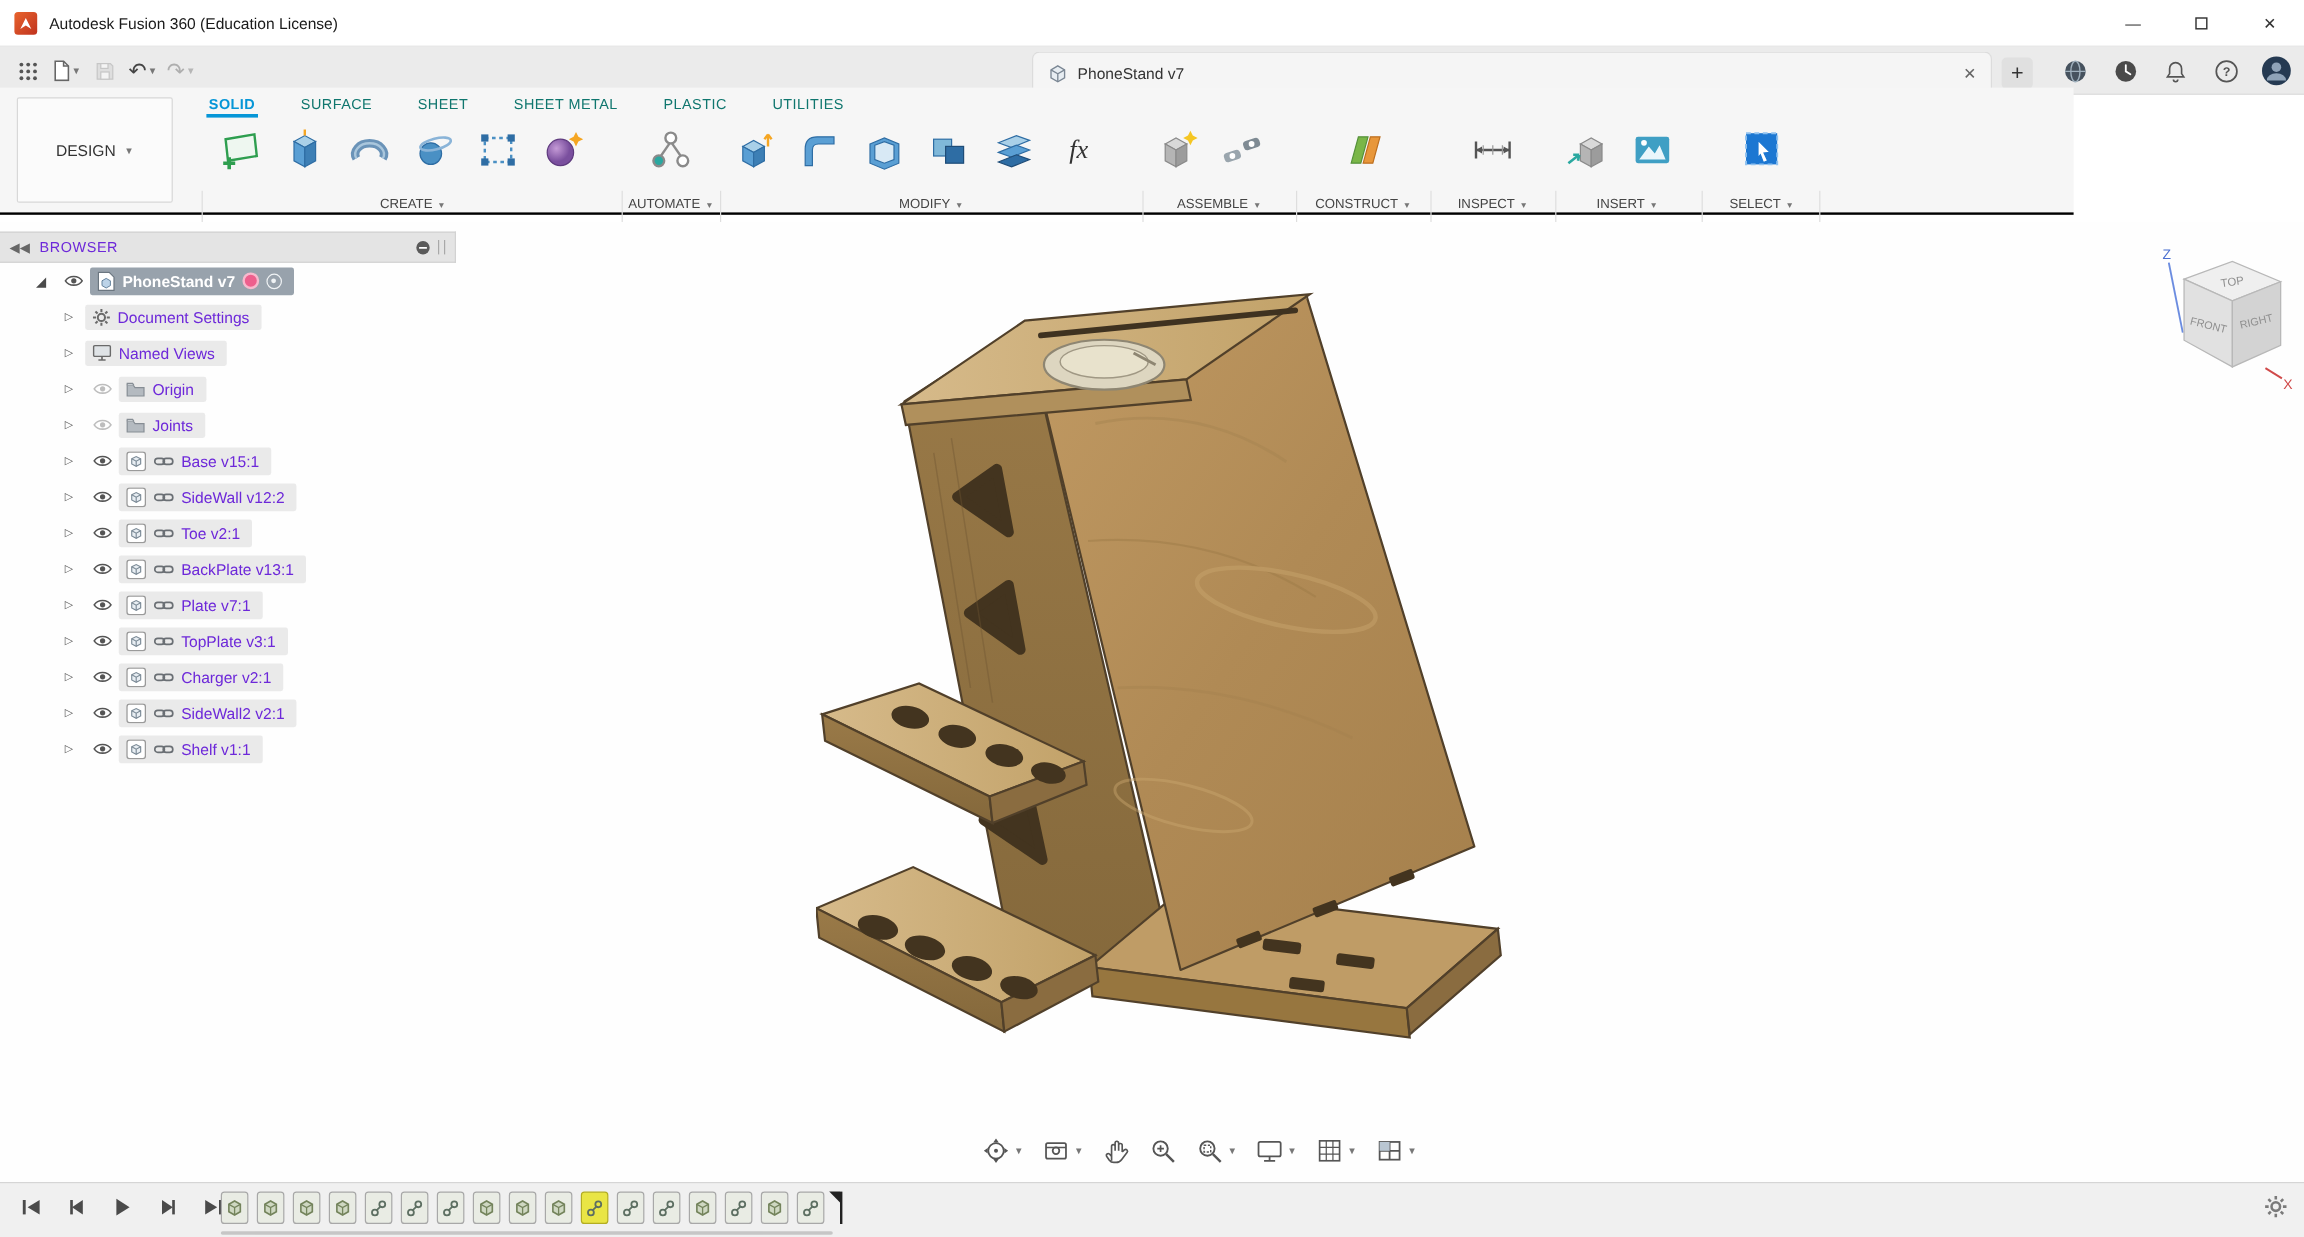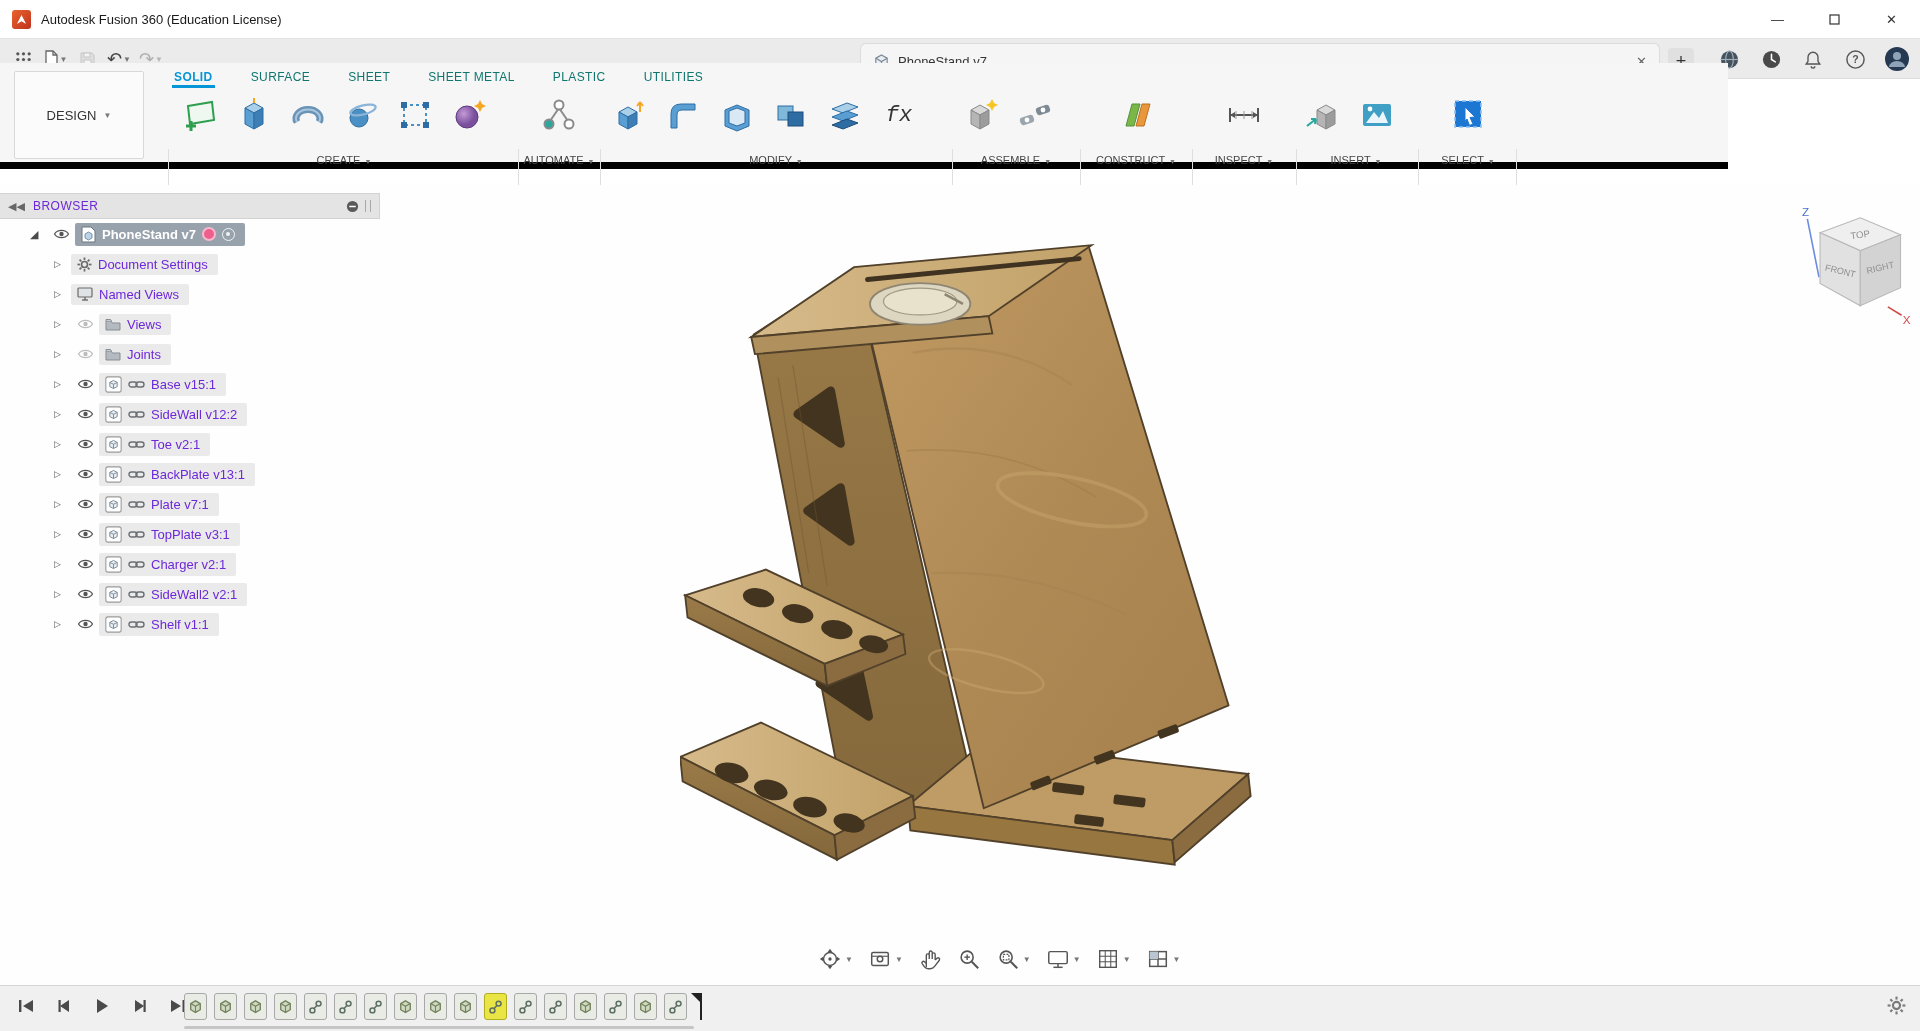--- a/index.html
+++ b/index.html
@@ -30,35 +30,35 @@
              border:1px solid #dcdcdc; border-bottom:none; border-radius:6px 6px 0 0;
              display:flex; align-items:center; padding:0 12px; }
   #doc-tab-label { font-size:13px; color:#333; margin-left:8px; }
   #tab-close { margin-left:auto; font-size:13px; color:#666; cursor:pointer; }
   #tab-new { position:absolute; left:1668px; top:9px; width:26px; height:26px; border-radius:4px;
              background:#e0e0e0; display:flex; align-items:center; justify-content:center;
              font-size:18px; color:#333; cursor:pointer; }
   .qat-right { position:absolute; right:10px; top:0; height:40px; display:flex; align-items:center; gap:16px; }
 
   
-  #ribbon { position:absolute; left:0; top:63px; width:1728px; height:106px; background:#f6f6f6;
-            border-bottom:7px solid #000000; }
+  #ribbon { position:absolute; left:0; top:73px; width:1728px; height:106px; background:#f6f6f6;
+            border-bottom:2px solid #000000; }
   #ribbon-tabs { position:absolute; left:172px; top:0; height:25px; display:flex; gap:34px; align-items:flex-end; }
   .rtab { font-size:12px; color:#0f766e; letter-spacing:.4px; padding:0 2px 4px 2px; cursor:pointer; white-space:nowrap; }
   .rtab.active { color:#0696d7; font-weight:bold; border-bottom:3px solid #0696d7; padding-bottom:1px; }
   #design-btn { position:absolute; left:14px; top:8px; width:130px; height:88px; background:#fbfbfb;
                 border:1px solid #d8d8d8; border-radius:2px; display:flex; align-items:center; justify-content:center;
                 font-size:13px; color:#333; cursor:pointer; gap:6px; }
   .rgroup { position:absolute; top:27px; height:78px; }
   .ricons { display:flex; align-items:flex-start; gap:8px; height:52px; }
   .ricon { width:46px; height:50px; display:flex; align-items:center; justify-content:center; border-radius:3px; cursor:pointer; }
   .glabel { position:absolute; left:0; right:0; bottom:2px; text-align:center; font-size:11px; color:#444; cursor:pointer; }
   .glabel .qcaret { font-size:7px; }
   .gsep { position:absolute; top:86px; width:1px; height:96px; background:#dedede; }
-  .fx-text { font-family:Liberation Mono, monospace; font-style:italic; font-size:22px; color:#333; }
+  .fx-text { font-family:Liberation Serif, serif; font-style:italic; font-size:22px; color:#333; }
 
   
   #canvas { position:absolute; left:0; top:185px; width:1920px; height:800px; background:#fefefe; }
 
   
   #browser { position:absolute; left:0; top:193px; width:380px; }
   #browser-header { height:26px; background:#e4e4e4; border:1px solid #d2d2d2; border-left:none;
                     display:flex; align-items:center; padding:0 8px; }
   #browser-title { font-size:12px; color:#6d28d9; letter-spacing:.5px; margin-left:8px; }
   .hdr-icon { color:#666; font-size:11px; cursor:pointer; }
@@ -624,21 +624,21 @@
               <circle cx="8" cy="6" r="2.2" fill="#bdbdbd"></circle>
             </svg>
         </span>
         <span class="chip">
 
           <svg class="i i-folder" width="16" height="13" viewBox="0 0 16 13">
               <path d="M1 3 h5 l1.5 2 H15 v7 H1 Z" fill="#b4bac0" stroke="#868d94" stroke-width="1"></path>
               <path d="M1 3 v-1.5 h4.5 l1 1.5" fill="#c8cdd2" stroke="#868d94" stroke-width="1"></path>
             </svg>
 
-          <span class="rlabel">Views</span>
+          <span class="rlabel">Origin</span>
         </span>
       </div>
 
       <div class="brow icon-folder eye-off">
         <span class="caret">▷</span>
         <span class="eyeslot">
 
           <svg class="i i-eye-off" width="17" height="12" viewBox="0 0 16 12">
               <path d="M1 6 C4 1.2,12 1.2,15 6 C12 10.8,4 10.8,1 6 Z" fill="none" stroke="#bdbdbd" stroke-width="1.3"></path>
               <circle cx="8" cy="6" r="2.2" fill="#bdbdbd"></circle>

